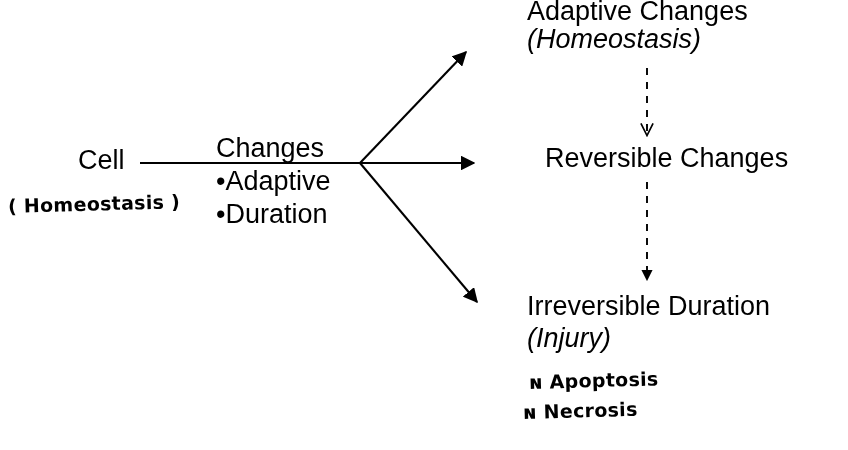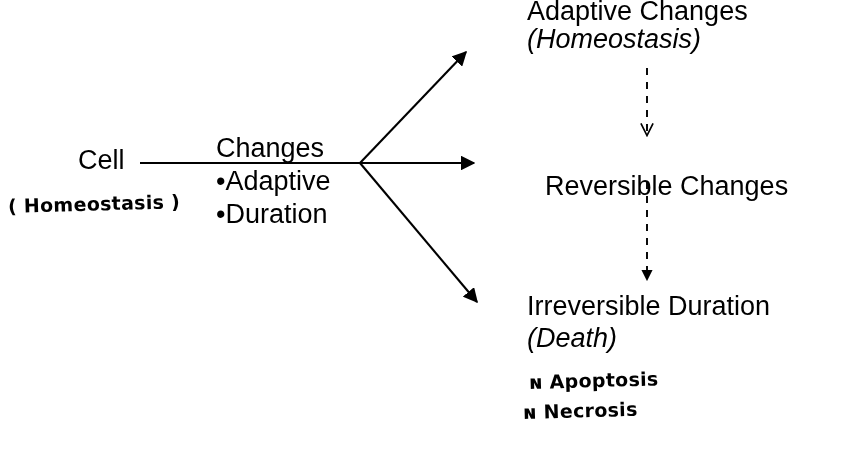--- a/index.html
+++ b/index.html
@@ -52,21 +52,21 @@
   #lbl-homeo     { left: 8px;   top: 196px; }
 
   
   #lbl-injury    { left: 216px; top: 133px; }
   #lbl-intensity { left: 216px; top: 166px; }
   #lbl-duration  { left: 216px; top: 199px; }
 
   
   #lbl-adaptive    { left: 527px; top: -4px; }
   #lbl-adaptations { left: 527px; top: 24px; }
-  #lbl-reversible  { left: 545px; top: 143px; margin-top: 28px; }
+  #lbl-reversible  { left: 545px; top: 143px; }
   #lbl-irrev       { left: 527px; top: 291px; }
   #lbl-death       { left: 527px; top: 323px; }
   #lbl-apoptosis   { left: 529px; top: 372px; }
   #lbl-necrosis    { left: 523px; top: 402px; }
 </style>
 </head>
 <body>
 
 <div id="canvas">
 
@@ -107,19 +107,19 @@
   <div class="lbl print" id="lbl-duration">•Duration</div>
 
   <div class="lbl print" id="lbl-adaptive">Adaptive Changes</div>
 
   <div class="lbl print ital" id="lbl-adaptations">(Homeostasis)</div>
 
   <div class="lbl print" id="lbl-reversible">Reversible Changes</div>
 
   <div class="lbl print" id="lbl-irrev">Irreversible Duration</div>
 
-  <div class="lbl print ital" id="lbl-death">(Death)</div>
+  <div class="lbl print ital" id="lbl-death">(Injury)</div>
 
   <div class="lbl hand" id="lbl-apoptosis">ɴ Apoptosis</div>
 
   <div class="lbl hand" id="lbl-necrosis">ɴ Necrosis</div>
 
 </div>
 
 </body></html>

